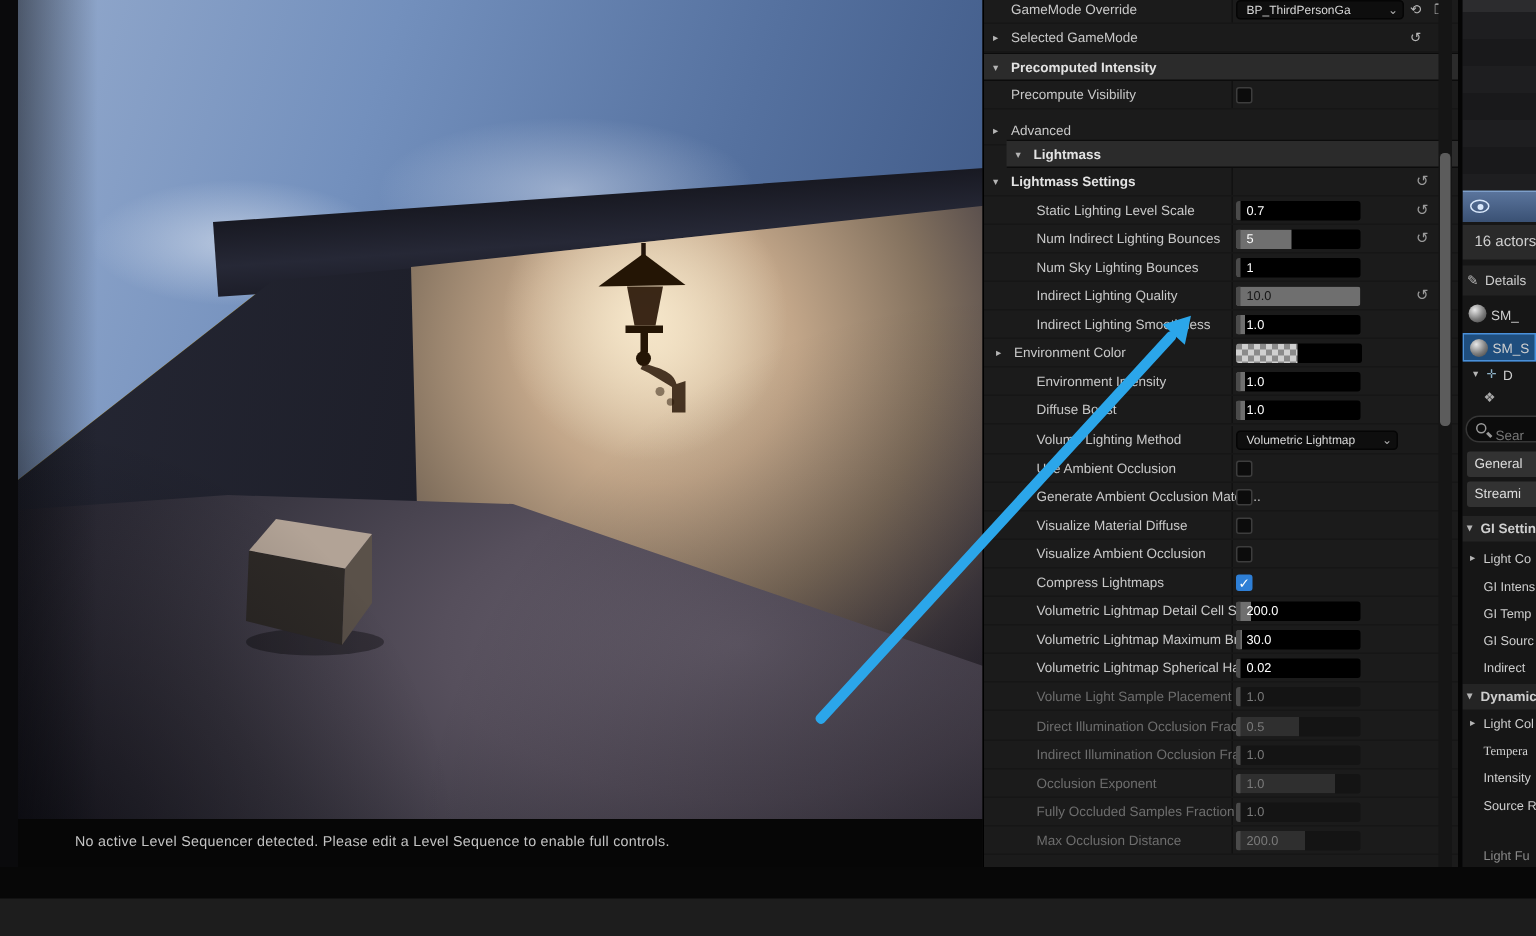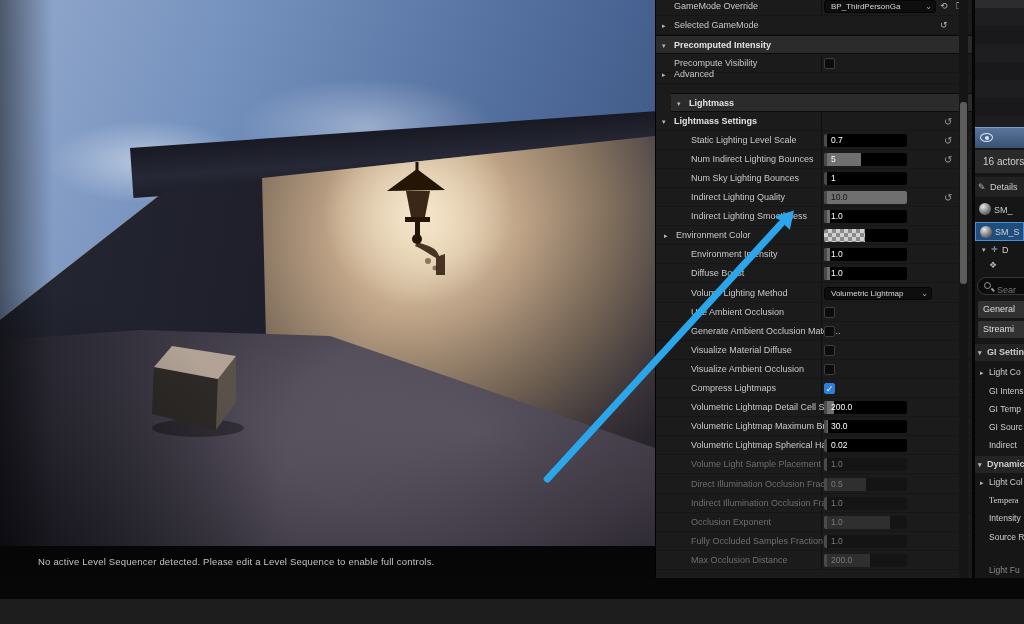--- a/index.html
+++ b/index.html
@@ -1,21 +1,21 @@
 <!DOCTYPE html>
 <html><head>
 <meta charset="utf-8">
 <style>
   * { margin:0; padding:0; box-sizing:border-box; }
   html,body { width:1024px; height:624px; background:#000; overflow:hidden;
               font-family:"Liberation Sans", sans-serif; }
   #stage { position:absolute; inset:0; width:1024px; height:624px; background:#0a0a0c; }
 
   
-  #viewport { position:absolute; left:0; top:0; width:665px; height:578px; background:#eab308; overflow:hidden; }
+  #viewport { position:absolute; left:12px; top:0; width:665px; height:578px; background:#eab308; overflow:hidden; }
   #ceiling-wrap { position:absolute; inset:0;
      clip-path:polygon(0px 0px,655px 0px,655px 132px,488px 152px,170px 187px,0px 320px); }
   #sky { position:absolute; inset:0;
      background:
        radial-gradient(ellipse 140px 60px at 22% 28%, rgba(235,240,248,.55), rgba(235,240,248,0) 70%),
        radial-gradient(ellipse 180px 70px at 55% 22%, rgba(225,232,245,.45), rgba(225,232,245,0) 70%),
        radial-gradient(ellipse 160px 70px at 38% 60%, rgba(210,222,240,.35), rgba(210,222,240,0) 70%),
        linear-gradient(108deg,#93a9cc 0%,#7390bd 30%,#55719f 60%,#324b78 100%); }
   .beam { position:absolute; right:-20px; width:780px; height:26px; transform-origin:100% 50%;
      background:
@@ -169,21 +169,21 @@
         </div>
         <div class="srow cat" style="top: 35px;">
           <div class="caret">▾</div>
           <div class="slbl bold" style="left: 18px;">Precomputed Intensity</div>
         </div>
         <div class="srow" style="top: 54px;">
           <div class="vline"></div>
           <div class="slbl" style="left: 18px;">Precompute Visibility</div>
           <div class="chkbox" style="left: 168px;"></div>
         </div>
-        <div class="srow" style="top: 65px;">
+        <div class="srow" style="top: 78px;">
           <div class="caret">▸</div>
           <div class="slbl" style="left: 18px;">Advanced</div>
         </div>
         <div class="srow cat" style="top: 93px; margin-left: 15px;">
           <div class="caret">▾</div>
           <div class="slbl bold" style="left: 18px;">Lightmass</div>
         </div>
         <div class="srow" style="top: 112px;">
           <div class="vline"></div>
           <div class="caret">▾</div>

